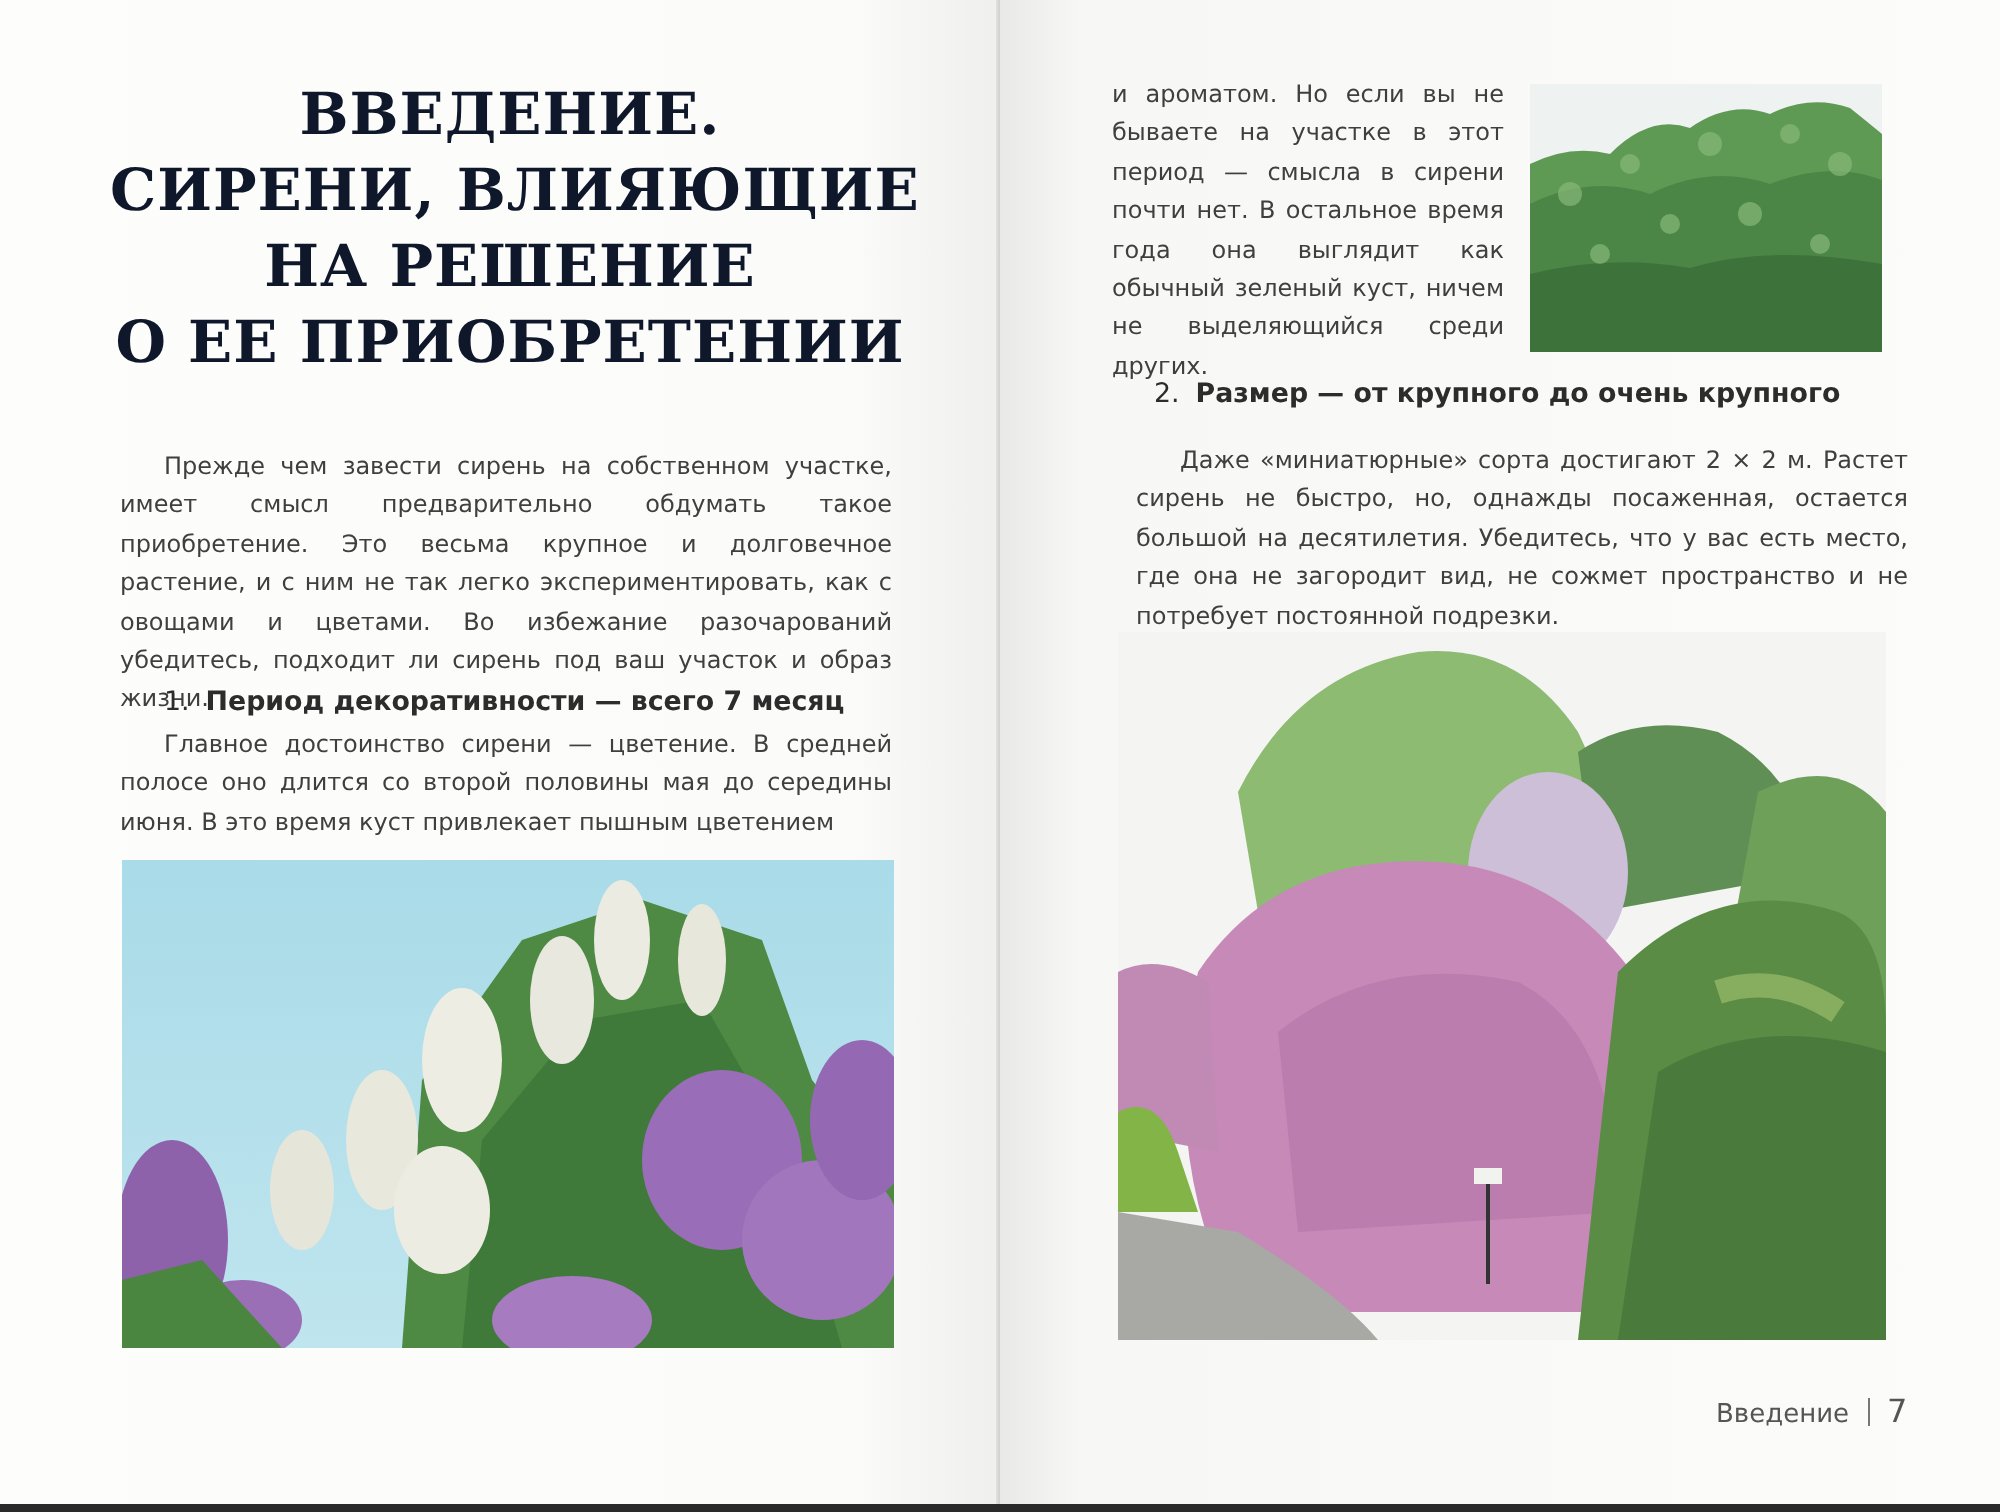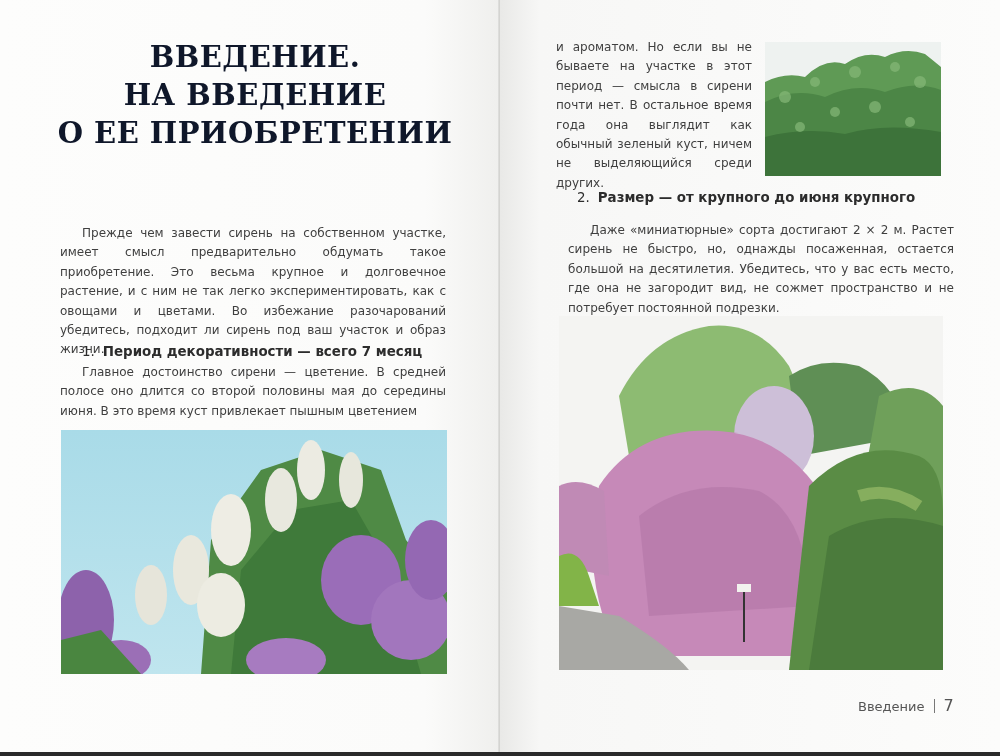--- a/index.html
+++ b/index.html
@@ -45,21 +45,22 @@
 </style>
 </head>
 <body>
 
 <div class="spread">
 
   <div class="page page-left"></div>
 
   <div class="chapter-title">
     <div>ВВЕДЕНИЕ.</div>
-    <div>НА ВВЕДЕНИЕ</div>
+    <div>СИРЕНИ, ВЛИЯЮЩИЕ</div>
+    <div>НА РЕШЕНИЕ</div>
     <div>О ЕЕ ПРИОБРЕТЕНИИ</div>
   </div>
 
   <p class="para indent" style="left:60px; top:224px; width:386px; margin:0;">Прежде чем завести сирень на собственном участке, имеет смысл предварительно обдумать такое приобретение. Это весьма крупное и долговечное растение, и с ним не так легко экспериментировать, как с овощами и цветами. Во избежание разочарований убедитесь, подходит ли сирень под ваш участок и образ жизни.</p>
 
   <div class="heading" style="left:82px; top:342px;">
     <span class="num">1.</span><span class="txt">Период декоративности — всего 7 месяц</span>
   </div>
 
   <p class="para indent" style="left:60px; top:363px; width:386px; margin:0;">Главное достоинство сирени — цветение. В средней полосе оно длится со второй половины мая до середины июня. В это время куст привлекает пышным цветением</p>
@@ -113,21 +114,21 @@
           <circle cx="155" cy="40" r="6"></circle>
           <circle cx="70" cy="70" r="5"></circle>
         <circle cx="110" cy="65" r="6"></circle>
           <circle cx="145" cy="80" r="5"></circle>
           <circle cx="35" cy="85" r="5"></circle>
       </g>
     </svg>
   </div>
 
   <div class="heading" style="left:577px; top:188px;">
-    <span class="num">2.</span><span class="txt">Размер — от крупного до июня крупного</span>
+    <span class="num">2.</span><span class="txt">Размер — от крупного до очень крупного</span>
   </div>
 
   <p class="para indent" style="left:556px; top:209px; width:386px; margin:12px;">Даже «миниатюрные» сорта достигают 2 × 2 м. Растет сирень не быстро, но, однажды посаженная, остается большой на десятилетия. Убедитесь, что у вас есть место, где она не загородит вид, не сожмет пространство и не потребует постоянной подрезки.</p>
 
   <div class="photo" style="left:559px; top:316px; width:384px; height:354px;">
     <svg viewBox="0 0 384 354" preserveAspectRatio="none">
       <rect width="384" height="354" fill="#f4f4f2"></rect>
       <path d="M60 80 Q90 20 150 10 Q200 5 230 50 Q250 90 240 130 L70 140 Z" fill="#8dbb72"></path>
       <path d="M230 60 Q260 40 300 50 Q340 70 350 120 L240 140 Z" fill="#5f8f55"></path>
       <path d="M320 80 Q360 60 384 90 L384 200 L300 190 Z" fill="#6fa05a"></path>

